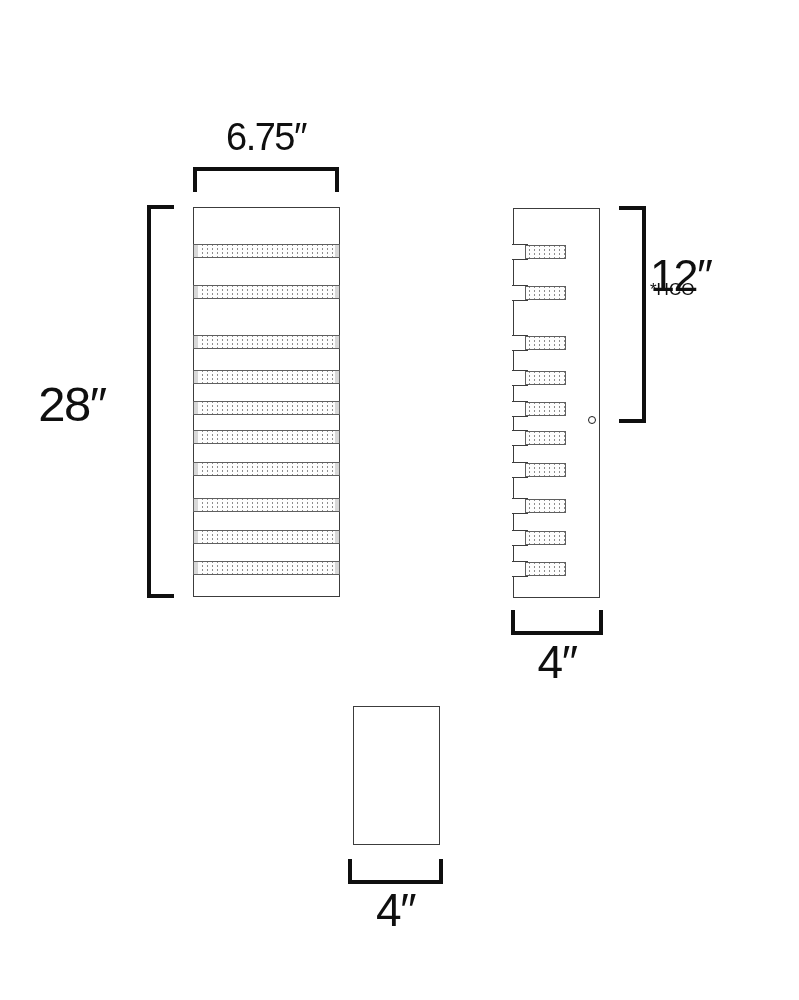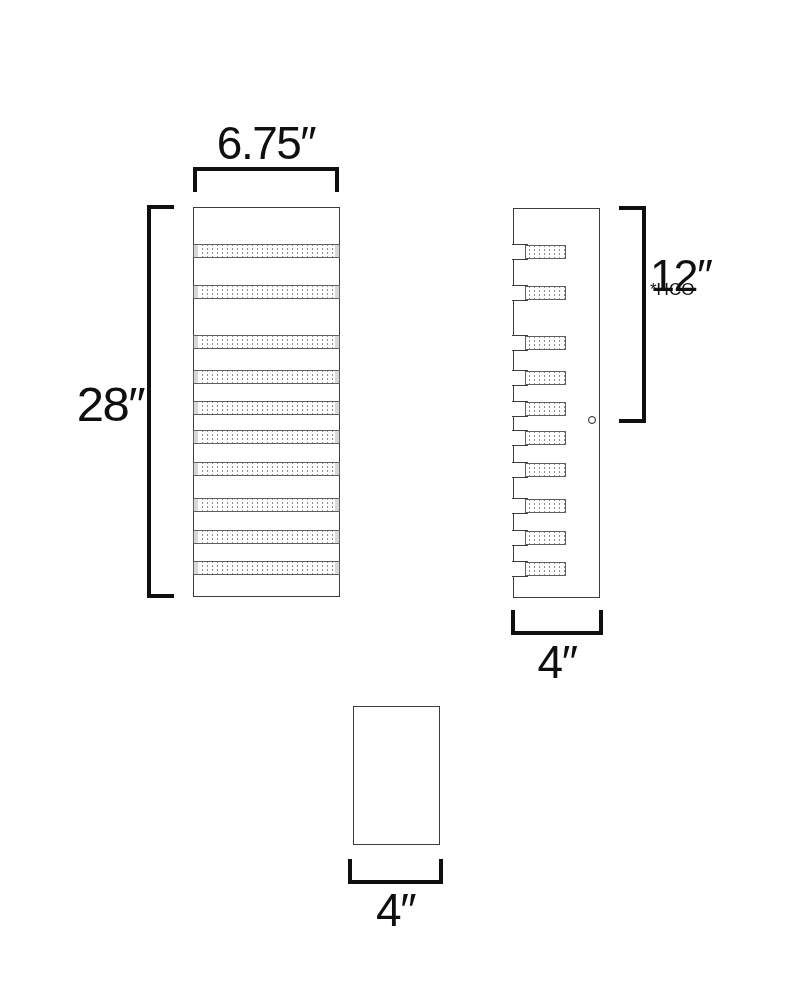--- a/index.html
+++ b/index.html
@@ -54,22 +54,22 @@
                  border-left:4.5px solid #0f0f0f; border-top:4.5px solid #0f0f0f; border-bottom:4.5px solid #0f0f0f; }
   .dim-hco     { left:619px; top:206px; width:27px; height:217px;
                  border-right:4.5px solid #0f0f0f; border-top:4.5px solid #0f0f0f; border-bottom:4.5px solid #0f0f0f; }
   .dim-sidew   { left:511px; top:610px; width:92px; height:25px;
                  border-bottom:4.5px solid #0f0f0f; border-left:4.5px solid #0f0f0f; border-right:4.5px solid #0f0f0f; }
   .dim-bottomw { left:348px; top:859px; width:95px; height:25px;
                  border-bottom:4.5px solid #0f0f0f; border-left:4.5px solid #0f0f0f; border-right:4.5px solid #0f0f0f; }
 
   
   .lbl { position:absolute; color:#0f0f0f; letter-spacing:-1.5px; white-space:nowrap; }
-  .lbl-width   { left:193px; top:116px; width:146px; text-align:center; font-size:46px; }
-  .lbl-height  { left:0px;   top:376px; width:144px; text-align:right;  font-size:49px; }
+  .lbl-width   { left:193px; top:116px; width:146px; text-align:center; font-size:38px; }
+  .lbl-height  { left:0px;   top:376px; width:144px; text-align:center;  font-size:49px; }
   .lbl-hco     { left:650px; top:250px; font-size:45px; }
   .lbl-hco-sub { left:650px; top:280px; font-size:17px; letter-spacing:0px; }
   .lbl-sidew   { left:511px; top:635px; width:92px; text-align:center; font-size:46px; }
   .lbl-bottomw { left:348px; top:883px; width:95px; text-align:center; font-size:46px; }
 
   .footnote {
     position:absolute; left:12px; top:958px;
     font-size:25px; letter-spacing:-0.3px; color:#101010; white-space:nowrap;
   }
 </style>

